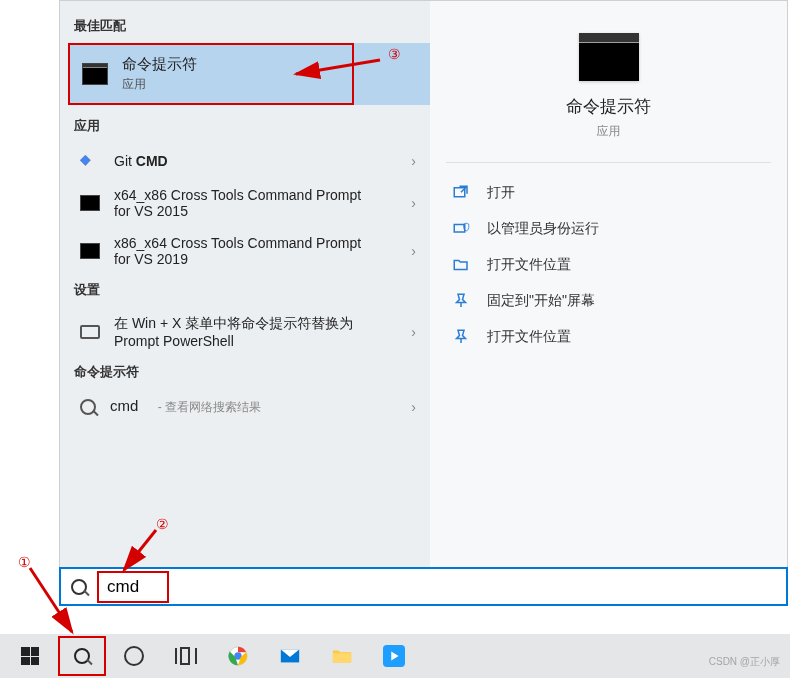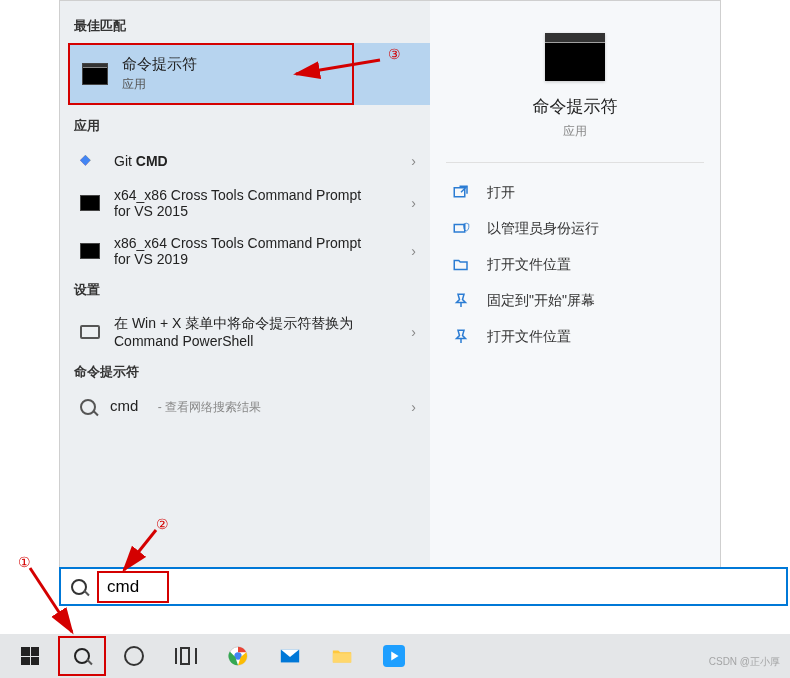--- a/index.html
+++ b/index.html
@@ -9,21 +9,21 @@
     background: #fff;
     width: 790px;
     height: 678px;
     position: relative;
     overflow: hidden;
   }
   .search-panel {
     position: absolute;
     left: 59px;
     top: 0;
-    width: 662px;
+    width: 729px;
     height: 605px;
     background: #f2f4f6;
     border: 1px solid #cfcfcf;
     border-bottom: none;
     display: flex;
   }
   .left-col {
     width: 370px;
     height: 100%;
     background: #eceff2;
@@ -259,21 +259,21 @@
     <div class="list-item">
       <span class="mini-cmd"></span>
       <span style="max-width:260px">x86_x64 Cross Tools Command Prompt for VS 2019</span>
       <span class="chev">›</span>
     </div>
 
     <div class="section-header">设置</div>
 
     <div class="list-item">
       <span class="setting-icon"></span>
-      <span style="max-width:260px">在 Win + X 菜单中将命令提示符替换为 Command PowerShell</span>
+      <span style="max-width:260px">在 Win + X 菜单中将命令提示符替换为 Prompt PowerShell</span>
       <span class="chev">›</span>
     </div>
 
     <div class="section-header">命令提示符</div>
 
     <div class="list-item web-item">
       <span class="search-glyph"></span>
       <span>
         <span class="q">cmd</span><span class="sub"> - 查看网络搜索结果</span>
       </span>

